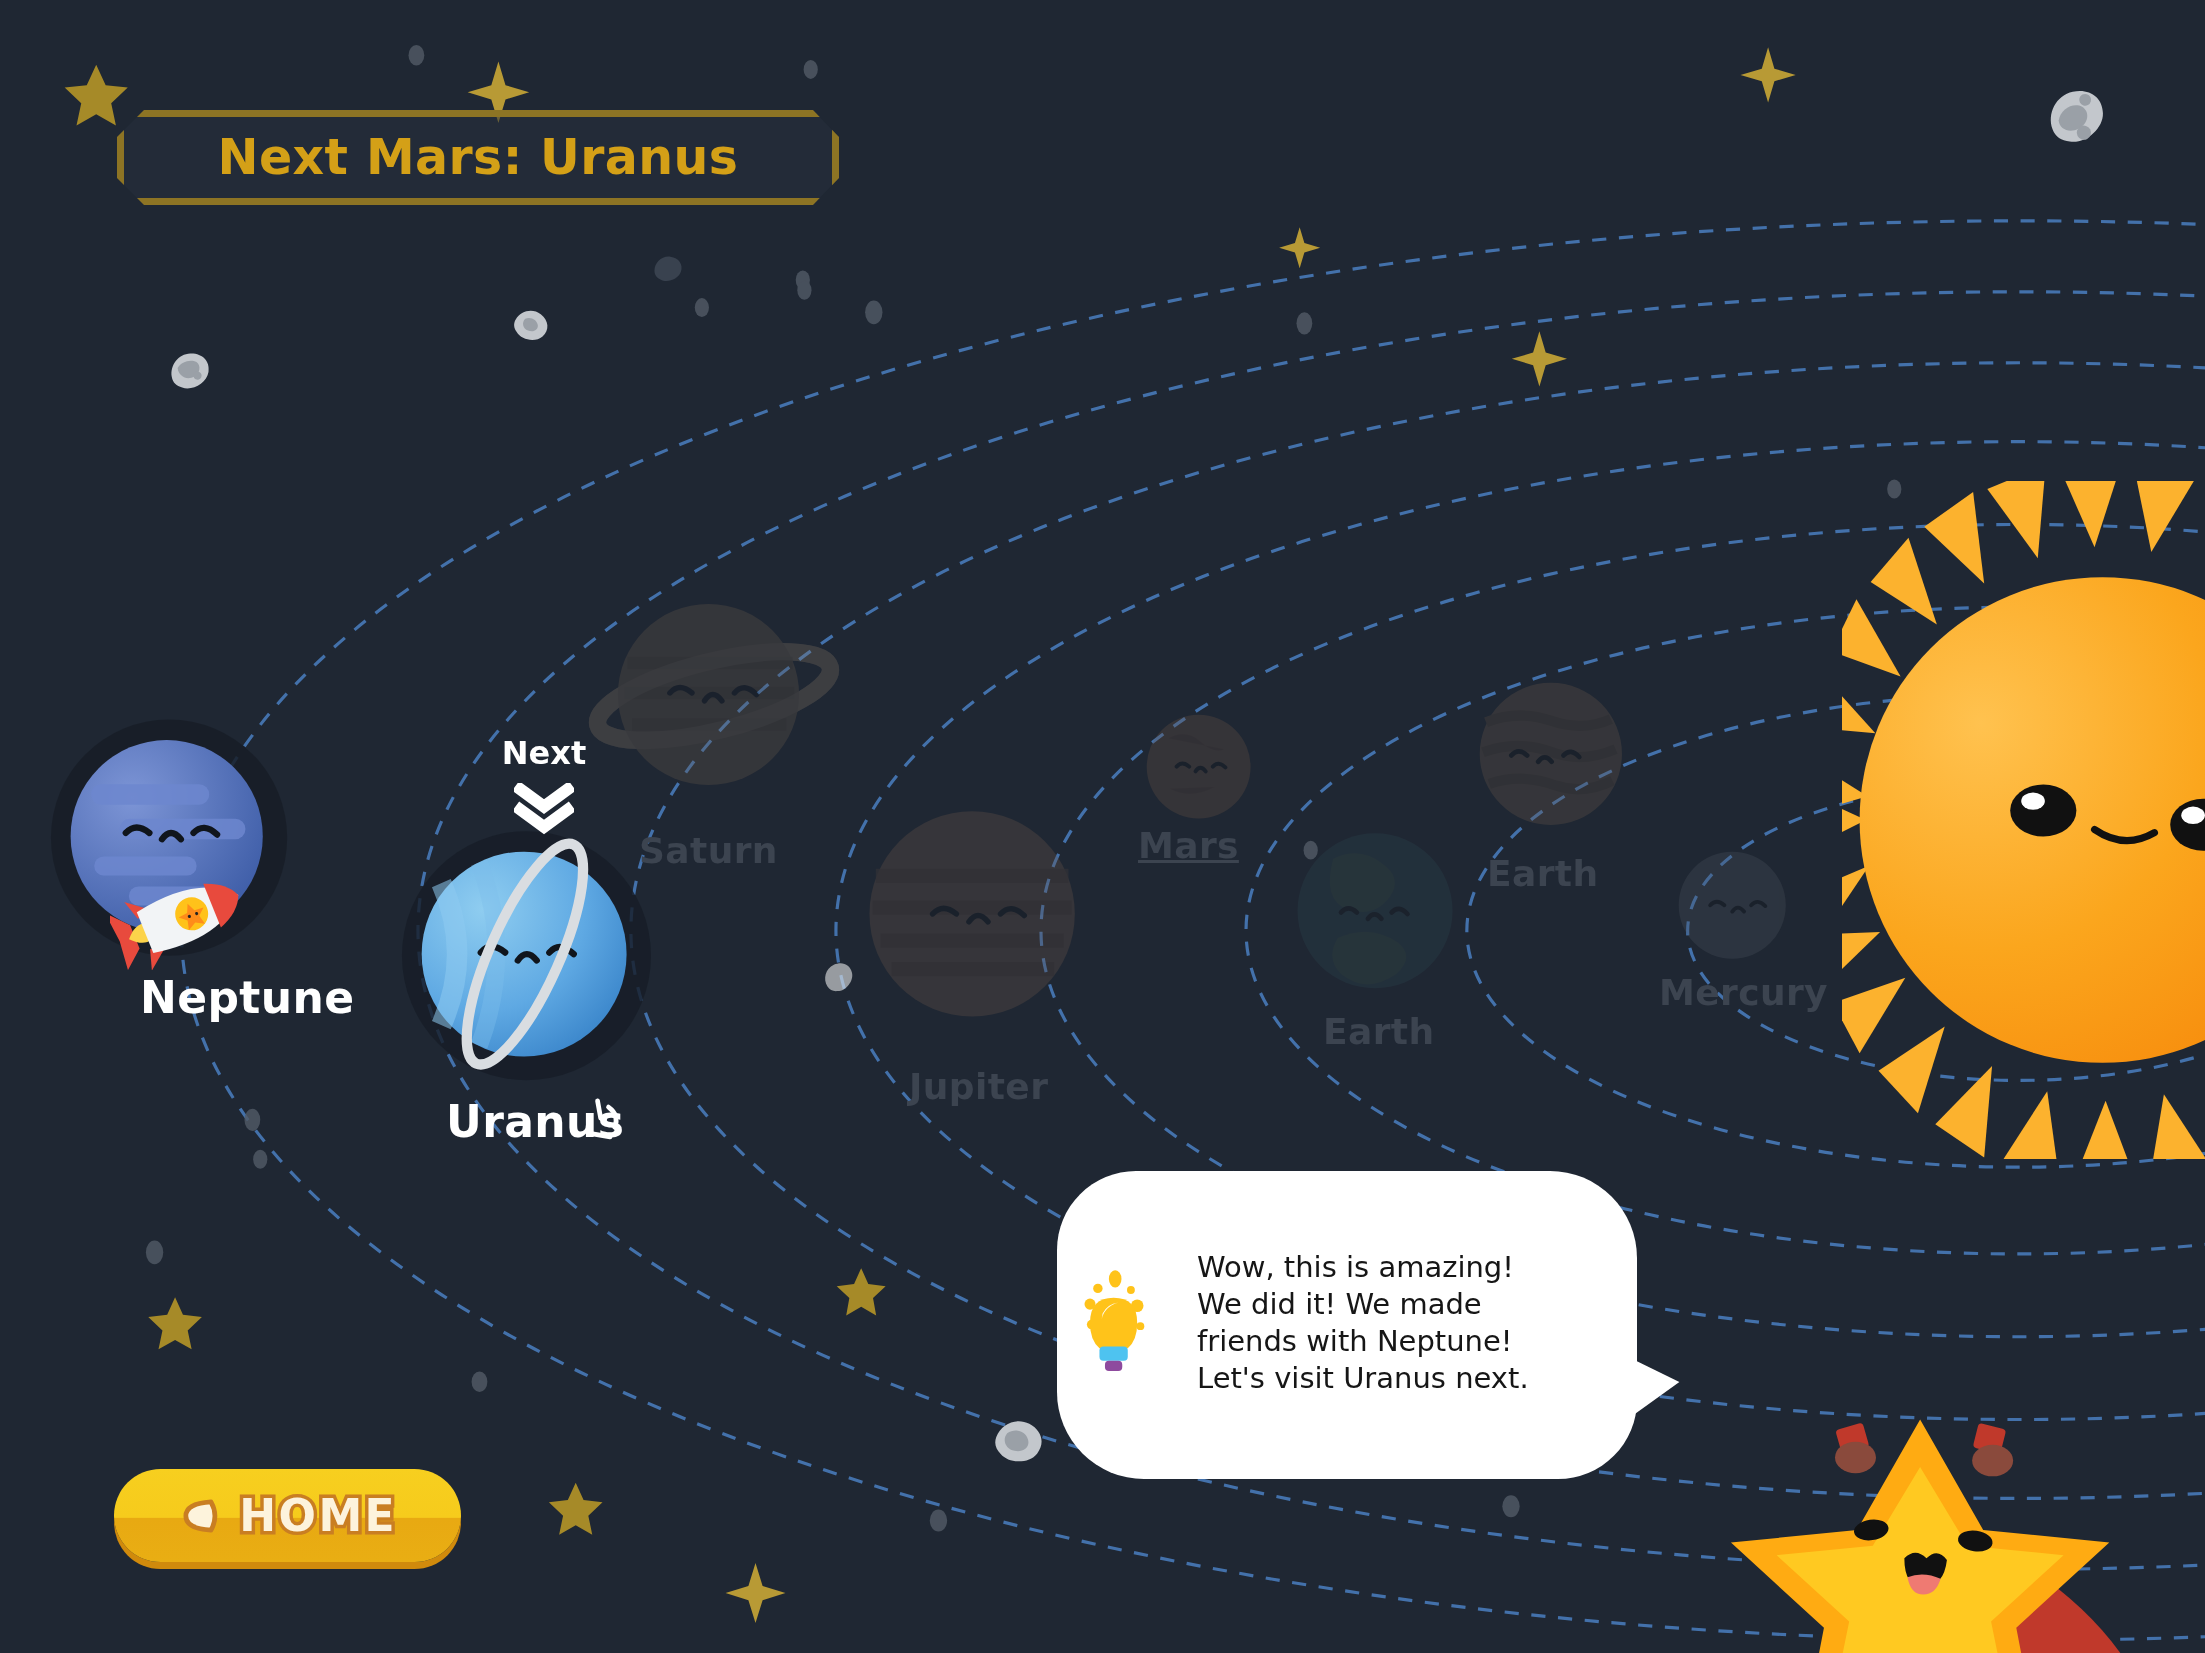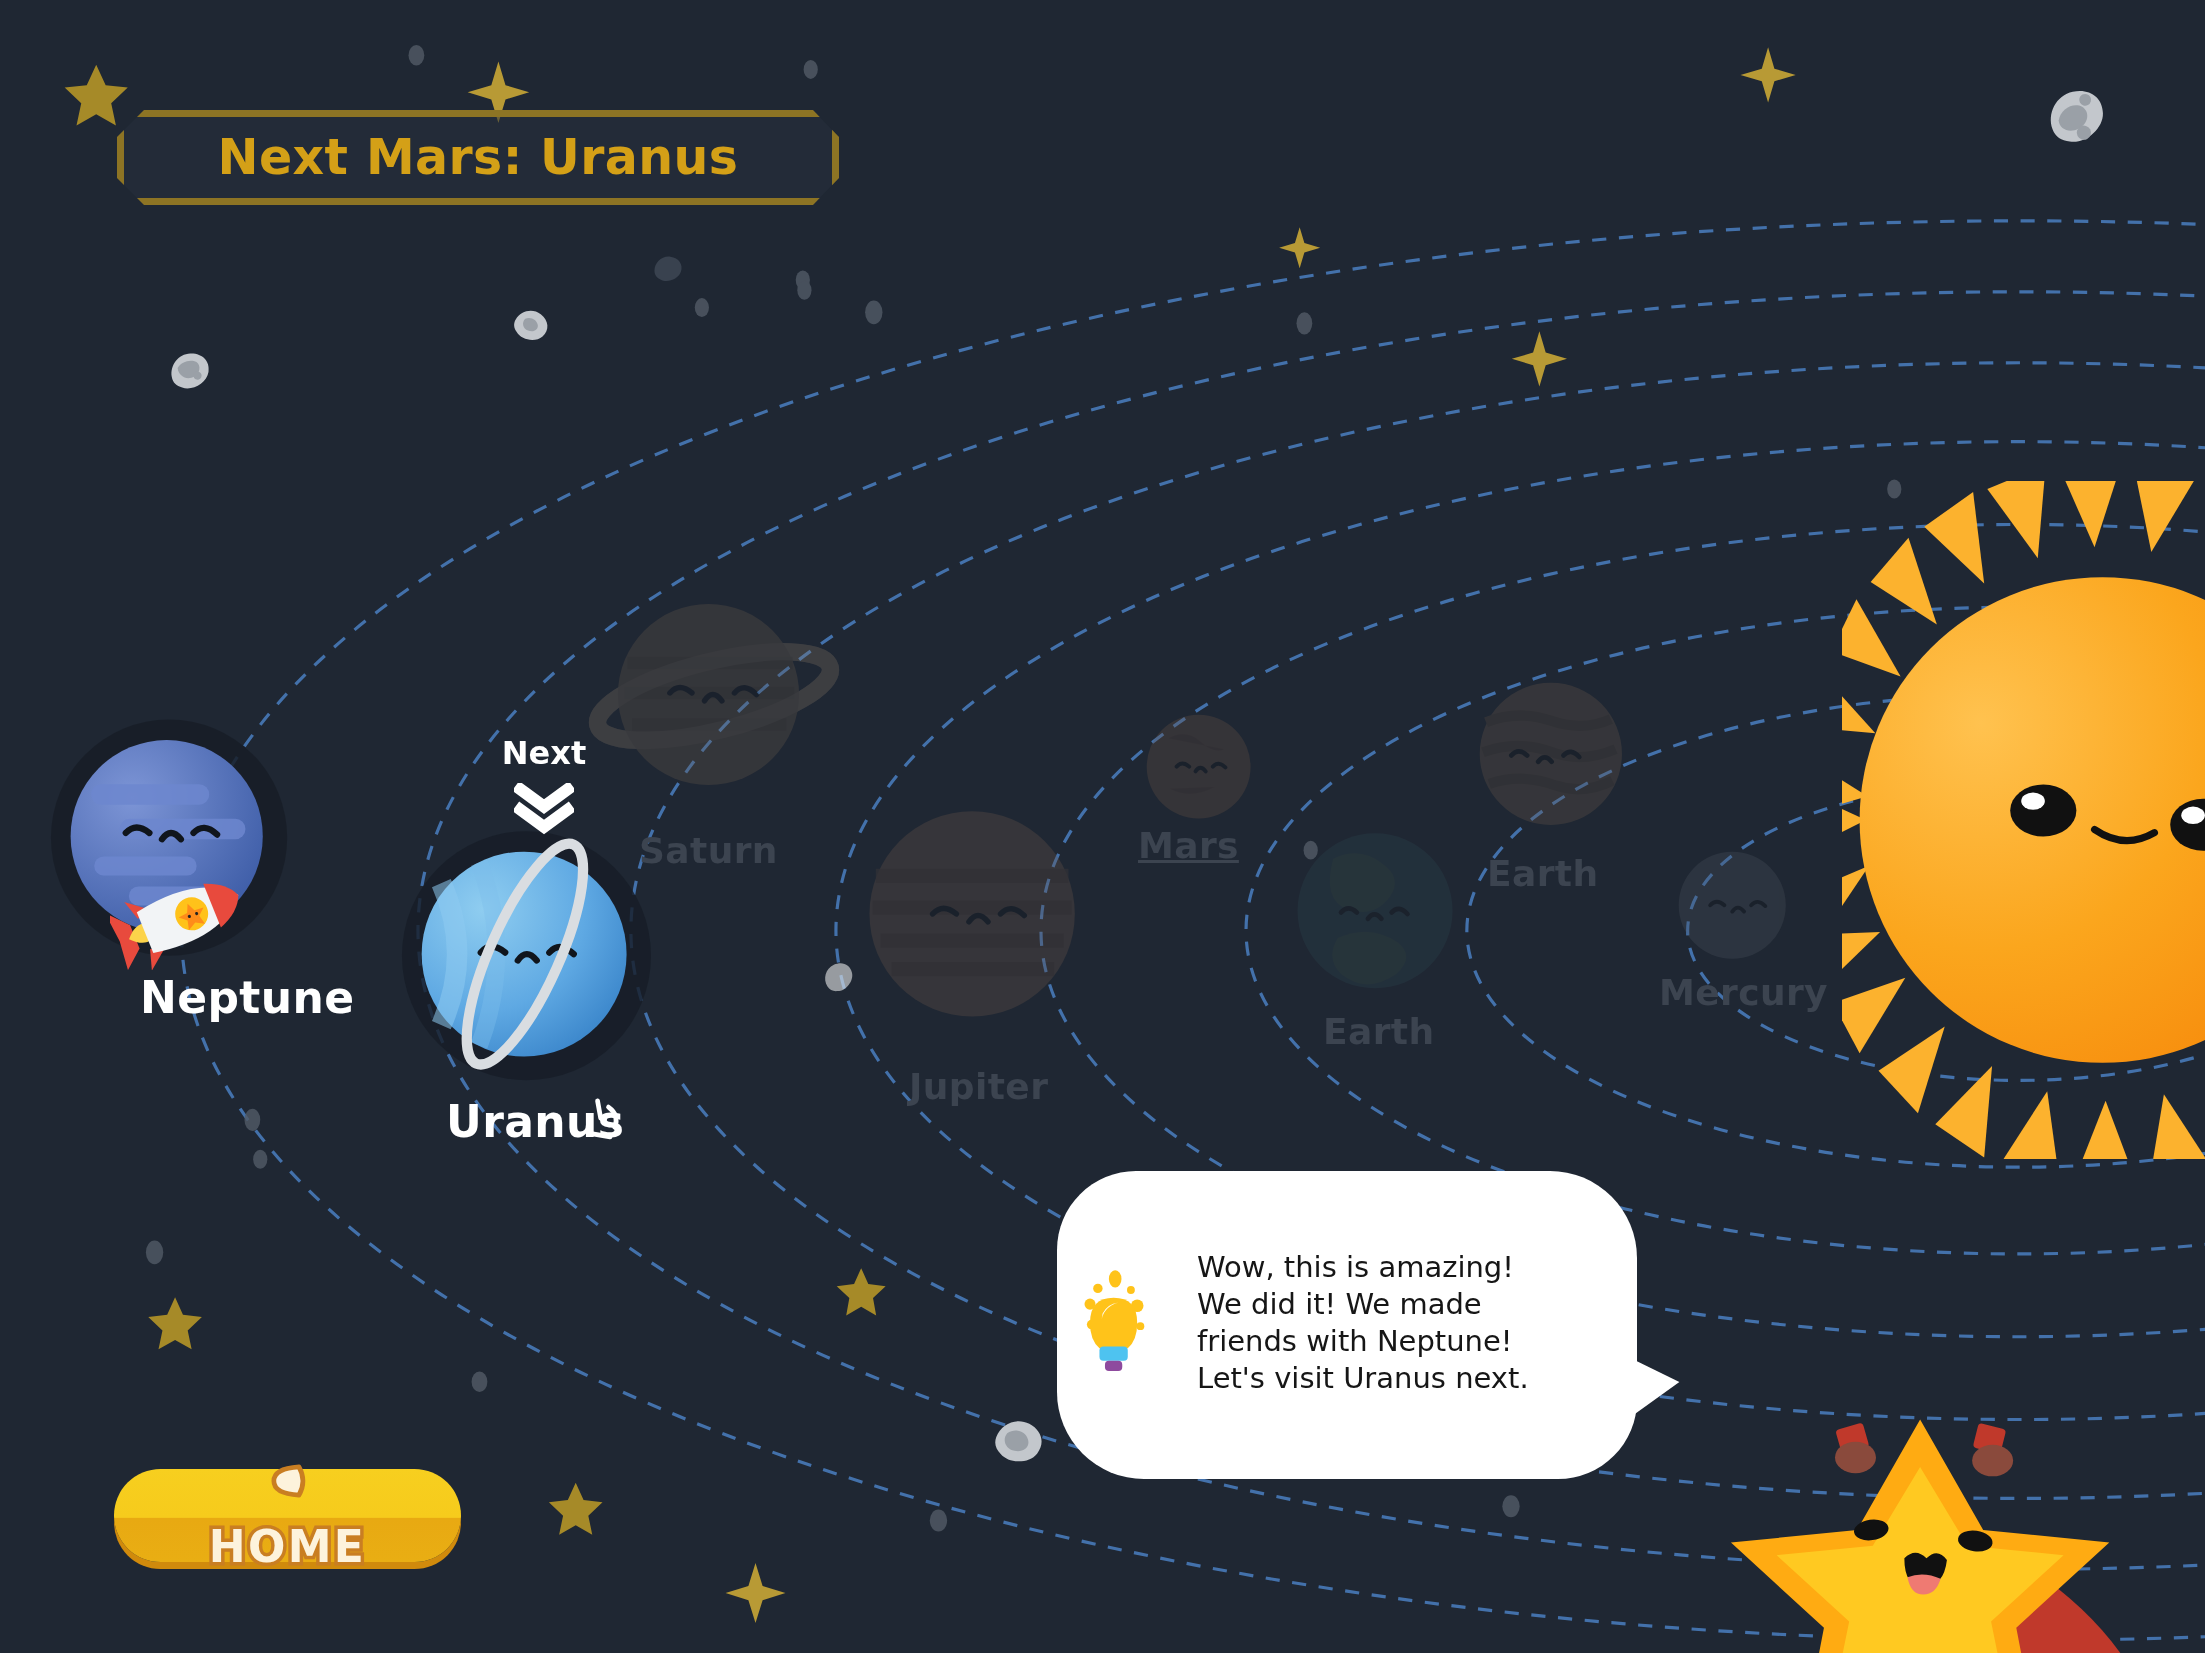--- a/index.html
+++ b/index.html
@@ -56,21 +56,21 @@
     color:#161616; font-size:29px; line-height:1.28; font-family:"DejaVu Sans", sans-serif;
     white-space:pre-line;
   }
 
   
   #home-button{
     position:absolute; left:114px; top:1469px; width:347px; height:93px;
     border-radius:47px; cursor:pointer;
     background:linear-gradient(180deg,#f7cf1f 0%,#f6cb1c 52%,#e8a912 53%,#e9ae13 100%);
     box-shadow:0 7px 0 #d08a0c;
-    display:flex; align-items:center; justify-content:center; gap:17.4px;flex-direction:column;
+    display:flex; align-items:center; justify-content:center; gap:17.4px;
   }
   #home-label{
     color:#fdf3dc; font-size:44px; font-weight:bold; letter-spacing:2.4px;
     font-family:"DejaVu Sans", sans-serif;
     -webkit-text-stroke:7px #c97e22; paint-order:stroke fill;
   }
 </style>
 </head>
 <body>
 

